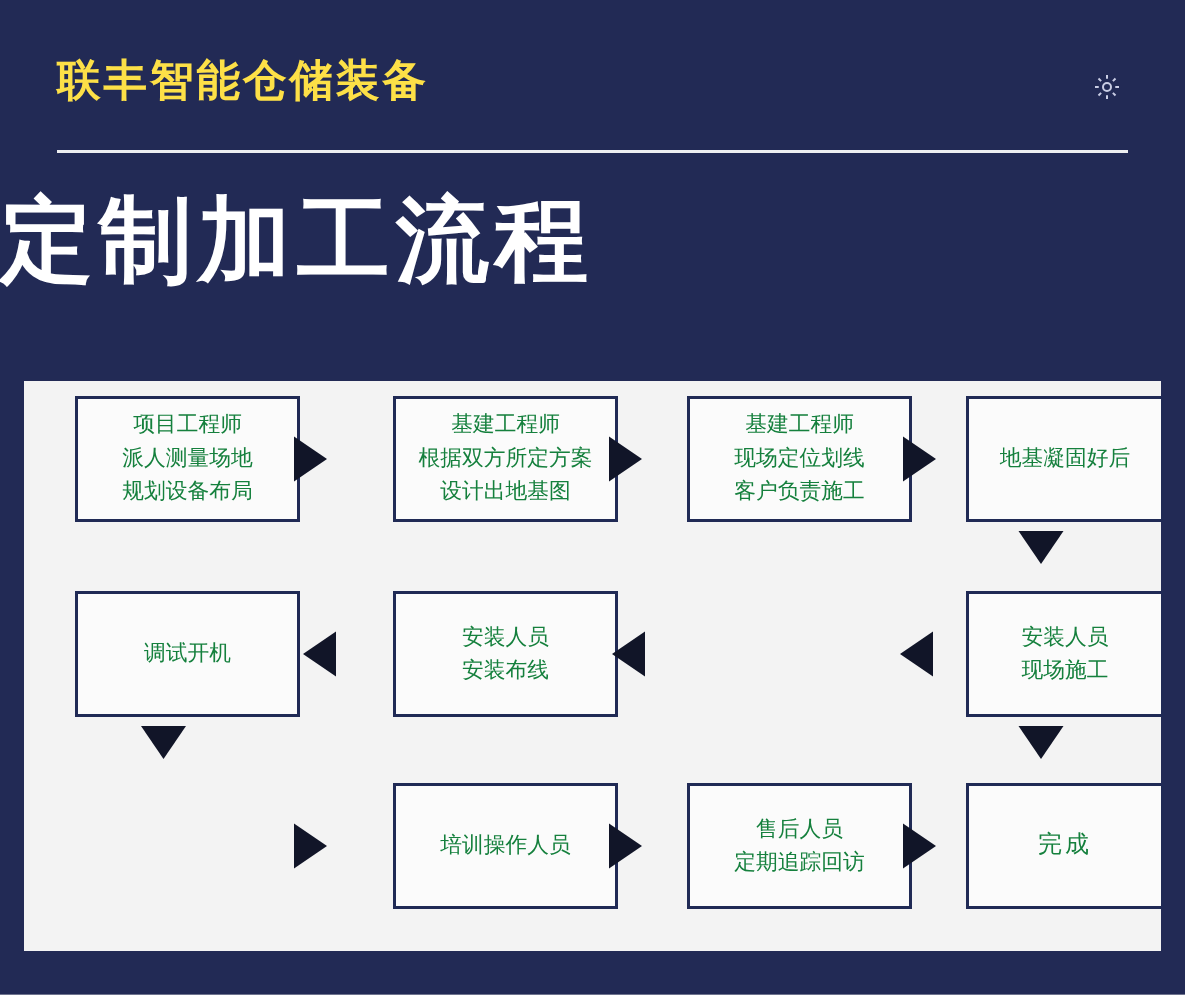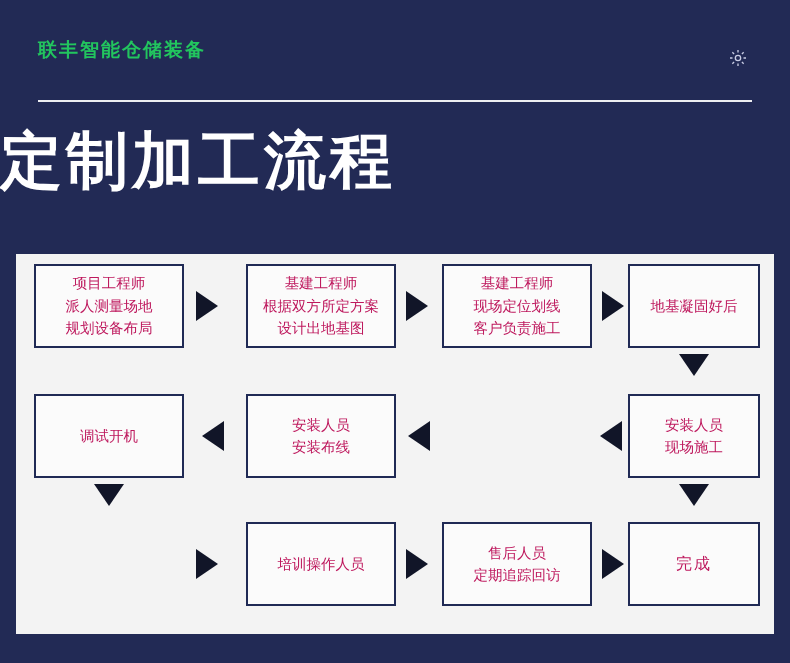--- a/index.html
+++ b/index.html
@@ -25,23 +25,23 @@
     position: absolute;
     left: 0;
     top: 0;
     width: 790px;
     height: 104px;
   }
   .brand {
     position: absolute;
     left: 38px;
     top: 40px;
-    font-size: 19px;
+    font-size: 29px;
     font-weight: bold;
-    color: #22c55e;
+    color: #fde047;
     letter-spacing: 2px;
     line-height: 1;
     white-space: nowrap;
   }
   .gear-icon {
     position: absolute;
     right: 42px;
     top: 48px;
     width: 20px;
     height: 20px;
@@ -88,25 +88,26 @@
   }
   .node {
     position: absolute;
     background: #fbfbfb;
     border: 2px solid #202a55;
     box-sizing: border-box;
     display: flex;
     align-items: center;
     justify-content: center;
     text-align: center;
-    color: #be185d;
+    color: #15803d;
     font-size: 14.5px;
     line-height: 1.55;
     padding: 4px 6px;
     white-space: pre-line;
+    margin-left: 16px;
   }
   .node.big {
     font-size: 16px;
     font-weight: normal;
     letter-spacing: 2px;
   }
   
   .row1 { top: 10px; height: 84px; }
   .row2 { top: 140px; height: 84px; }
   .row3 { top: 268px; height: 84px; }

